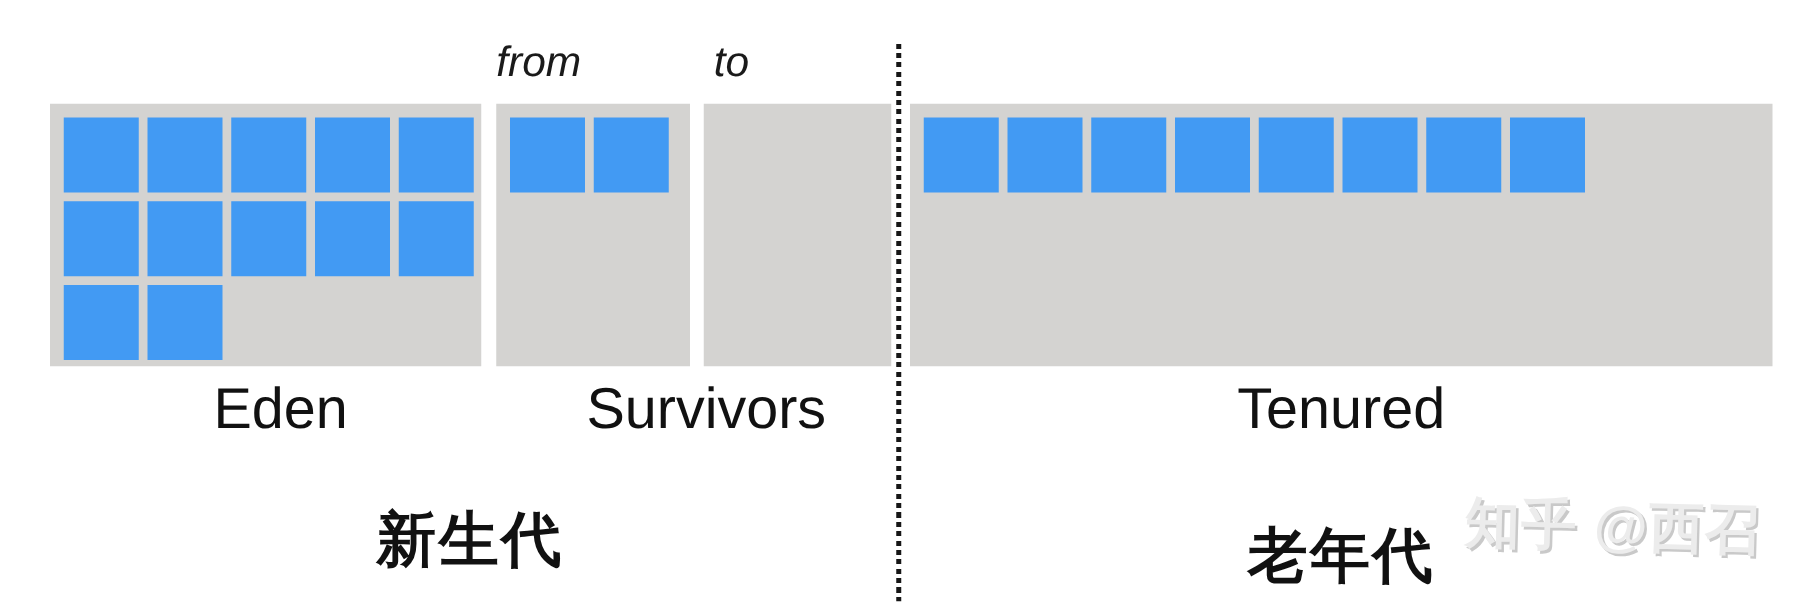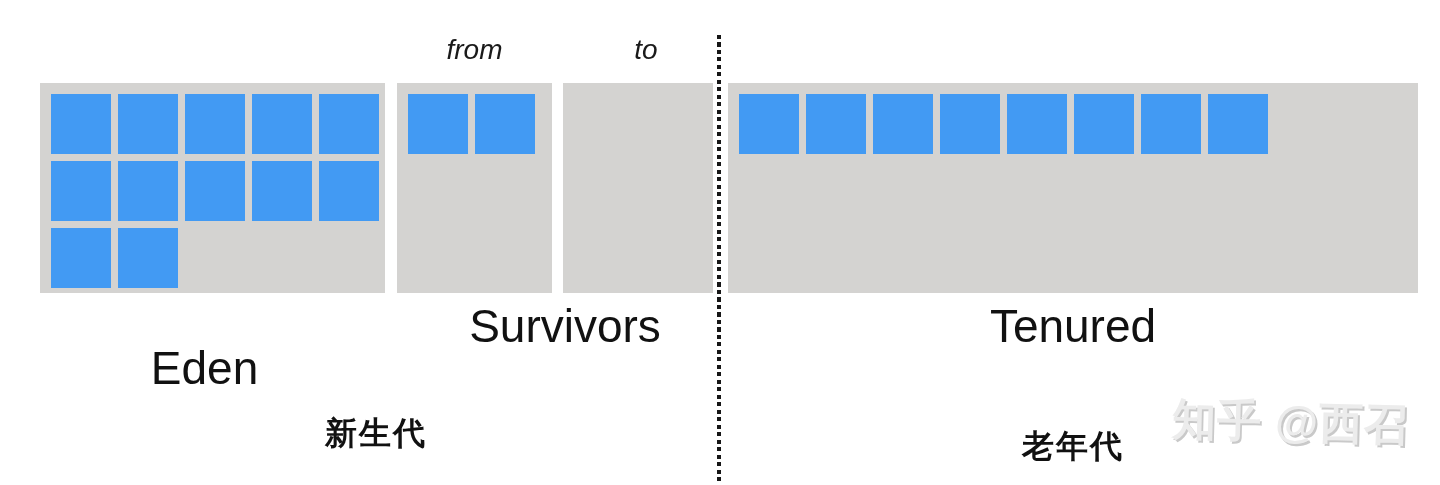--- a/index.html
+++ b/index.html
@@ -32,36 +32,36 @@
   .row{display:flex;gap:7px;}
   .sq{width:60px;height:60px;background:var(--block);flex:0 0 auto;}
   
   .divider{
     position:absolute;left:717px;top:35px;width:4px;height:446px;
     background:repeating-linear-gradient(to bottom,var(--divider) 0 4px,transparent 4px 7.5px);
   }
   
   .io-label{
     position:absolute;top:28px;height:44px;line-height:44px;
-    font-size:28px;font-style:italic;color:#1a1a1a;text-align:center;
+    font-size:34px;font-style:italic;color:#1a1a1a;text-align:left;
   }
   .io-from{left:397px;width:155px;}
   .io-to{left:571px;width:150px;}
   
   .region-label{
     position:absolute;top:300px;height:52px;line-height:52px;
     font-size:46px;color:#111111;text-align:center;
   }
-  .lbl-eden{left:32px;width:345px;margin-top:42px;}
+  .lbl-eden{left:52px;width:345px;}
   .lbl-survivors{left:405px;width:320px;}
   .lbl-tenured{left:728px;width:690px;}
   
   .gen-label{
     position:absolute;top:404px;height:58px;line-height:58px;
-    font-size:32px;font-weight:bold;color:#111111;text-align:center;
+    font-size:48px;font-weight:bold;color:#111111;text-align:center;
     letter-spacing:2px;
   }
   .gen-young{left:40px;width:672px;}
   .gen-old{left:728px;width:690px;margin-top:13px;}
   
   .watermark{
     position:absolute;left:1172px;top:394px;height:56px;line-height:56px;
     font-size:44px;font-weight:bold;white-space:nowrap;
     color:var(--wm);
     text-shadow:2px 2px 0 #c9c9c9;

